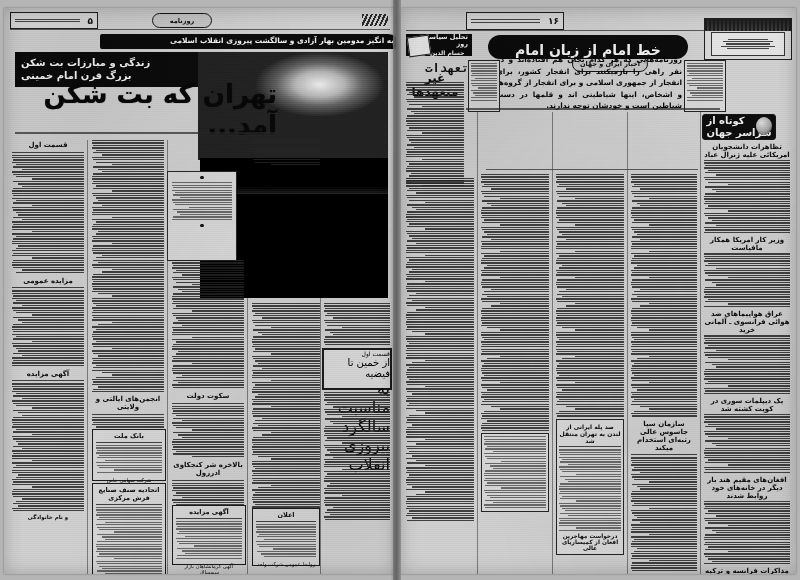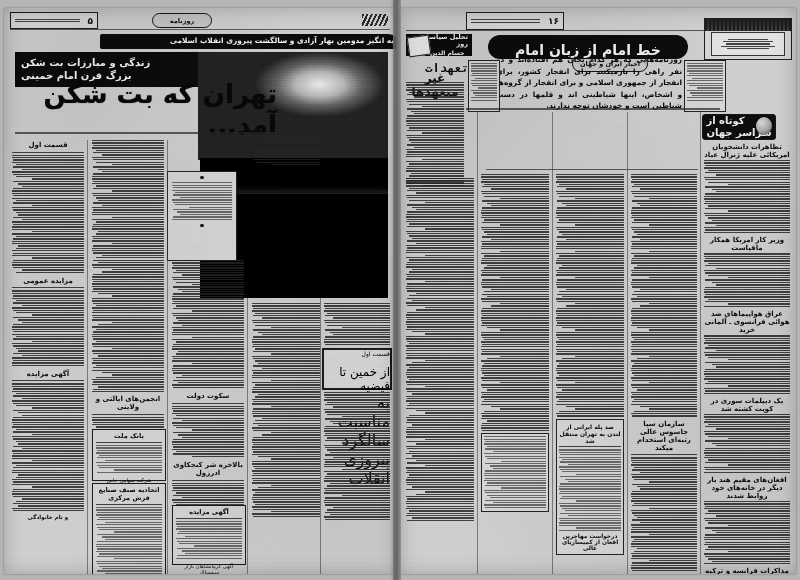--- a/index.html
+++ b/index.html
@@ -705,21 +705,21 @@
           <i></i>
           <i></i>
           <i></i>
       </div>
       <div class="ad-s fa">آگهی کرمانشاهان بازار سپهسالار</div>
     </div>
     <div class="rule-v" style="left:243px;top:290px;height:278px;"></div>
 
     <div class="box2" style="position:absolute;left:318px;top:340px;width:66px;height:38px;background:#d9d6cd;">
       <div class="ad-t fa" style="font-size:6px;">قسمت اول</div>
-      <div class="ad-t fa" style="font-size:12px;margin-top:8px;">از خمین تا فیضیه</div>
+      <div class="ad-t fa" style="font-size:10px;">از خمین تا فیضیه</div>
       <div class="ad-s fa">به مناسبت سالگرد پیروزی انقلاب</div>
     </div>
 
     <div class="col" style="left:248px;top:295px;width:68px;">
       <div class="lines dense">
         <i></i>
           <i></i>
           <i></i>
           <i></i>
           <i></i>
@@ -903,20 +903,41 @@
           <i></i>
           <i></i>
           <i></i>
           <i></i>
           <i></i>
       </div>
     </div>
 
     <div class="col" style="left:168px;top:292px;width:72px;"></div>
 
+    <div class="adbox" style="left:248px;top:500px;width:66px;height:56px;">
+      <div class="ad-t fa">اعلان</div>
+      <div class="sec-rule" style="margin:1px 3px;"></div>
+      <div class="ad-b lines light">
+        <i></i>
+          <i></i>
+          <i></i>
+          <i></i>
+          <i></i>
+          <i></i>
+          <i></i>
+          <i></i>
+          <i></i>
+          <i></i>
+          <i></i>
+          <i></i>
+          <i></i>
+          <i></i>
+      </div>
+      <div class="ad-s fa">روابط عمومی شرکت واحد</div>
+    </div>
 
     <div class="edgeshade"></div>
   </div>
 
   <div class="sheet sheet-right">
 
     <div class="nameplate">
       <div class="np-orn"></div>
       <div class="np-inner">
         <i style="width:56%"></i>

